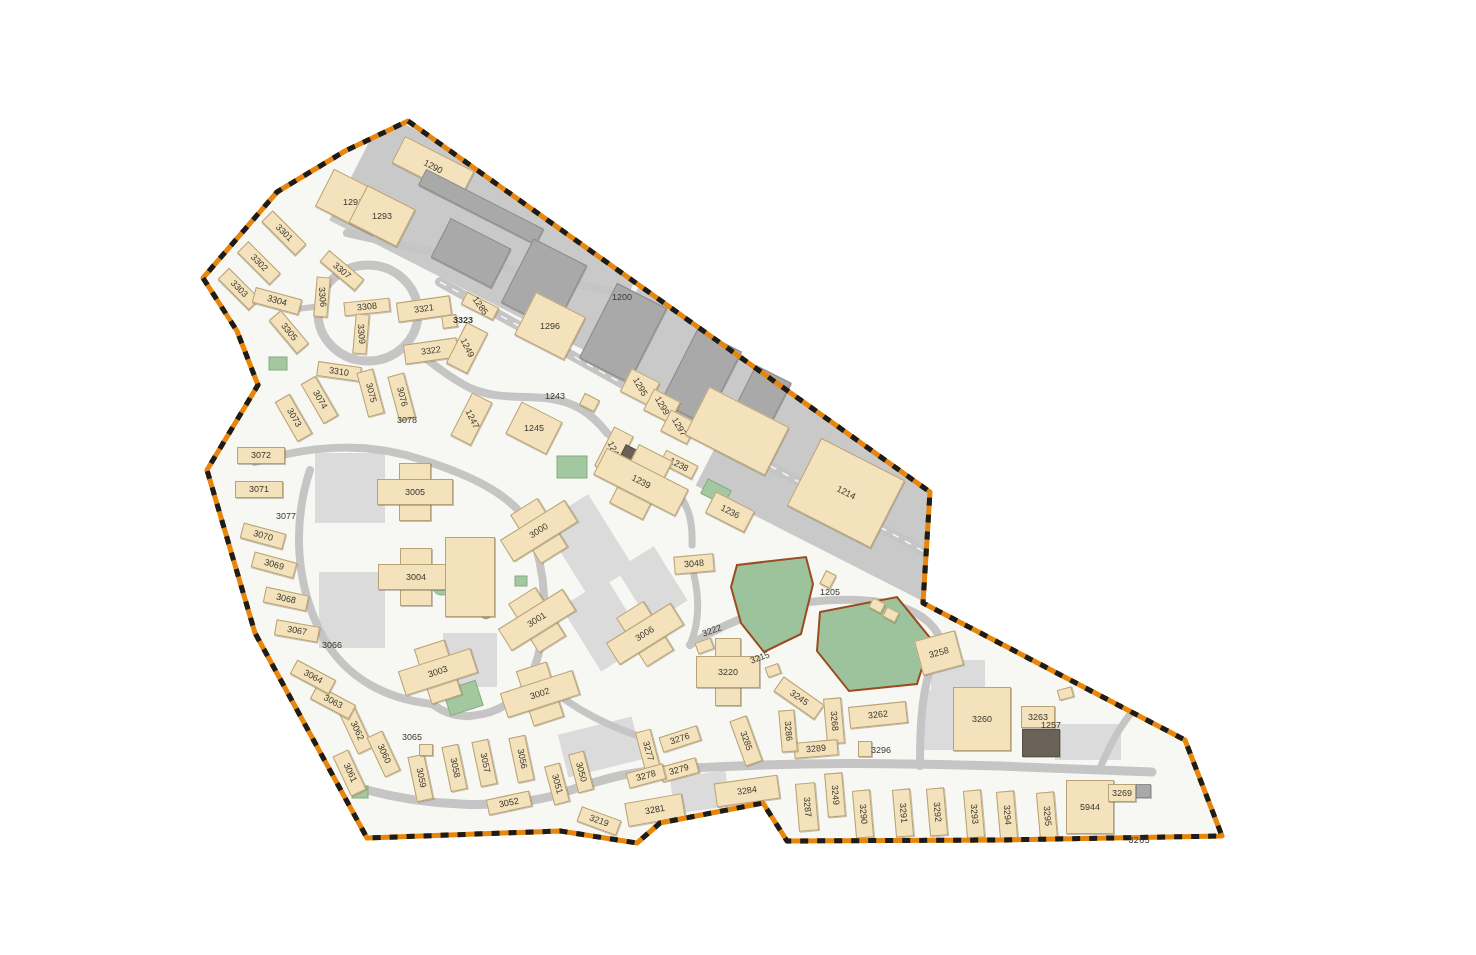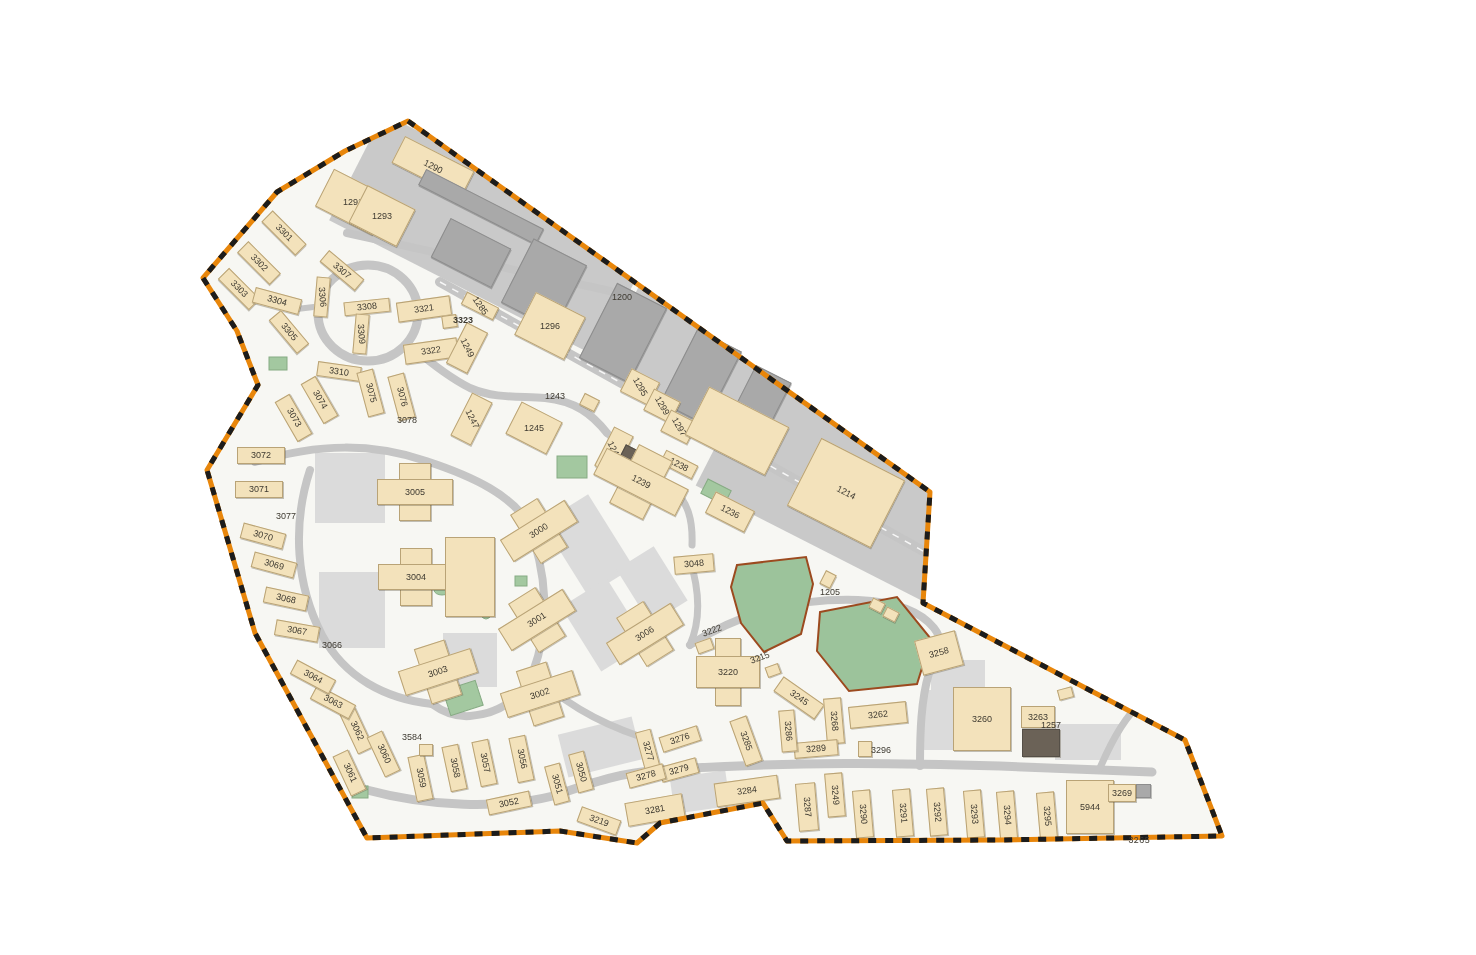--- a/index.html
+++ b/index.html
@@ -352,21 +352,21 @@
       </div>
       <div class="bldg" style="left: 445.5px; top: 745px; width: 15px; height: 44px; transform: rotate(-12deg);">
         <span class="blab" style="transform: translate(-50%, -50%) rotate(90deg);">3058</span>
       </div>
       <div class="bldg" style="left: 475.5px; top: 740px; width: 15px; height: 44px; transform: rotate(-12deg);">
         <span class="blab" style="transform: translate(-50%, -50%) rotate(90deg);">3057</span>
       </div>
       <div class="bldg" style="left: 512.5px; top: 736px; width: 15px; height: 44px; transform: rotate(-12deg);">
         <span class="blab" style="transform: translate(-50%, -50%) rotate(90deg);">3056</span>
       </div>
-      <span class="mlab" style="left: 412px; top: 737px; transform: translate(-50%, -50%) rotate(0deg);">3584</span>
+      <span class="mlab" style="left: 412px; top: 737px; transform: translate(-50%, -50%) rotate(0deg);">3065</span>
       <div class="bldg" style="left: 419px; top: 744px; width: 12px; height: 10px; transform: rotate(0deg);"></div>
       <div class="bldg" style="left: 347.5px; top: 709px; width: 15px; height: 42px; transform: rotate(-25deg);">
         <span class="blab" style="transform: translate(-50%, -50%) rotate(90deg);">3062</span>
       </div>
       <div class="bldg" style="left: 374.5px; top: 732px; width: 15px; height: 42px; transform: rotate(-25deg);">
         <span class="blab" style="transform: translate(-50%, -50%) rotate(90deg);">3060</span>
       </div>
       <div class="bldg" style="left: 340.5px; top: 751px; width: 15px; height: 42px; transform: rotate(-25deg);">
         <span class="blab" style="transform: translate(-50%, -50%) rotate(90deg);">3061</span>
       </div>

